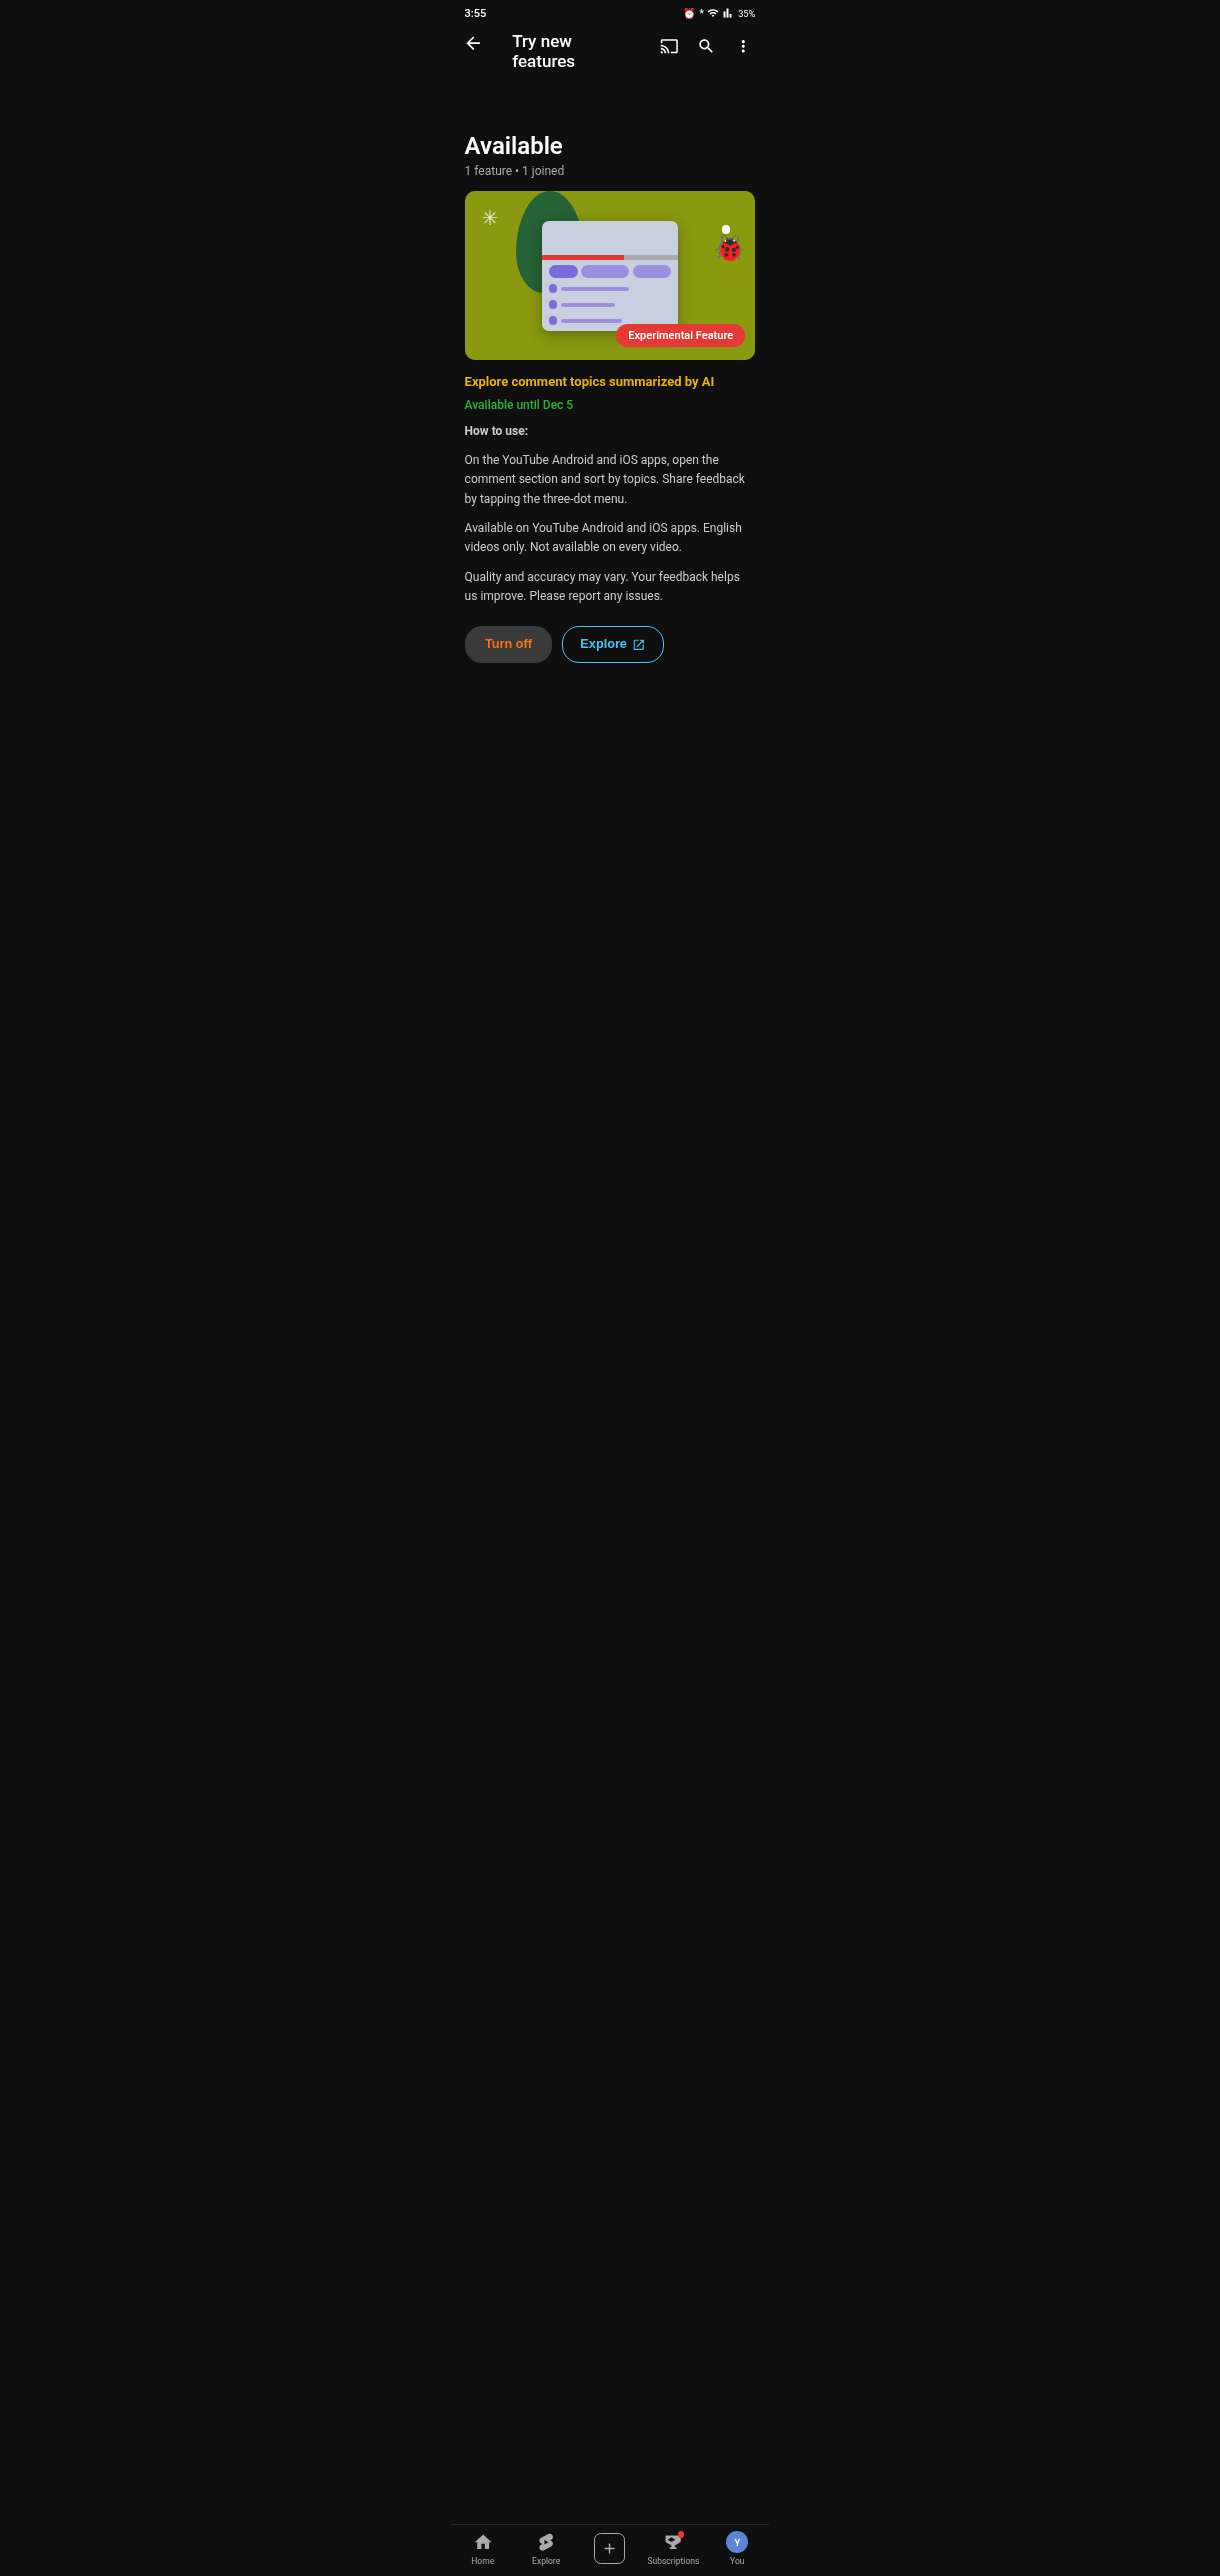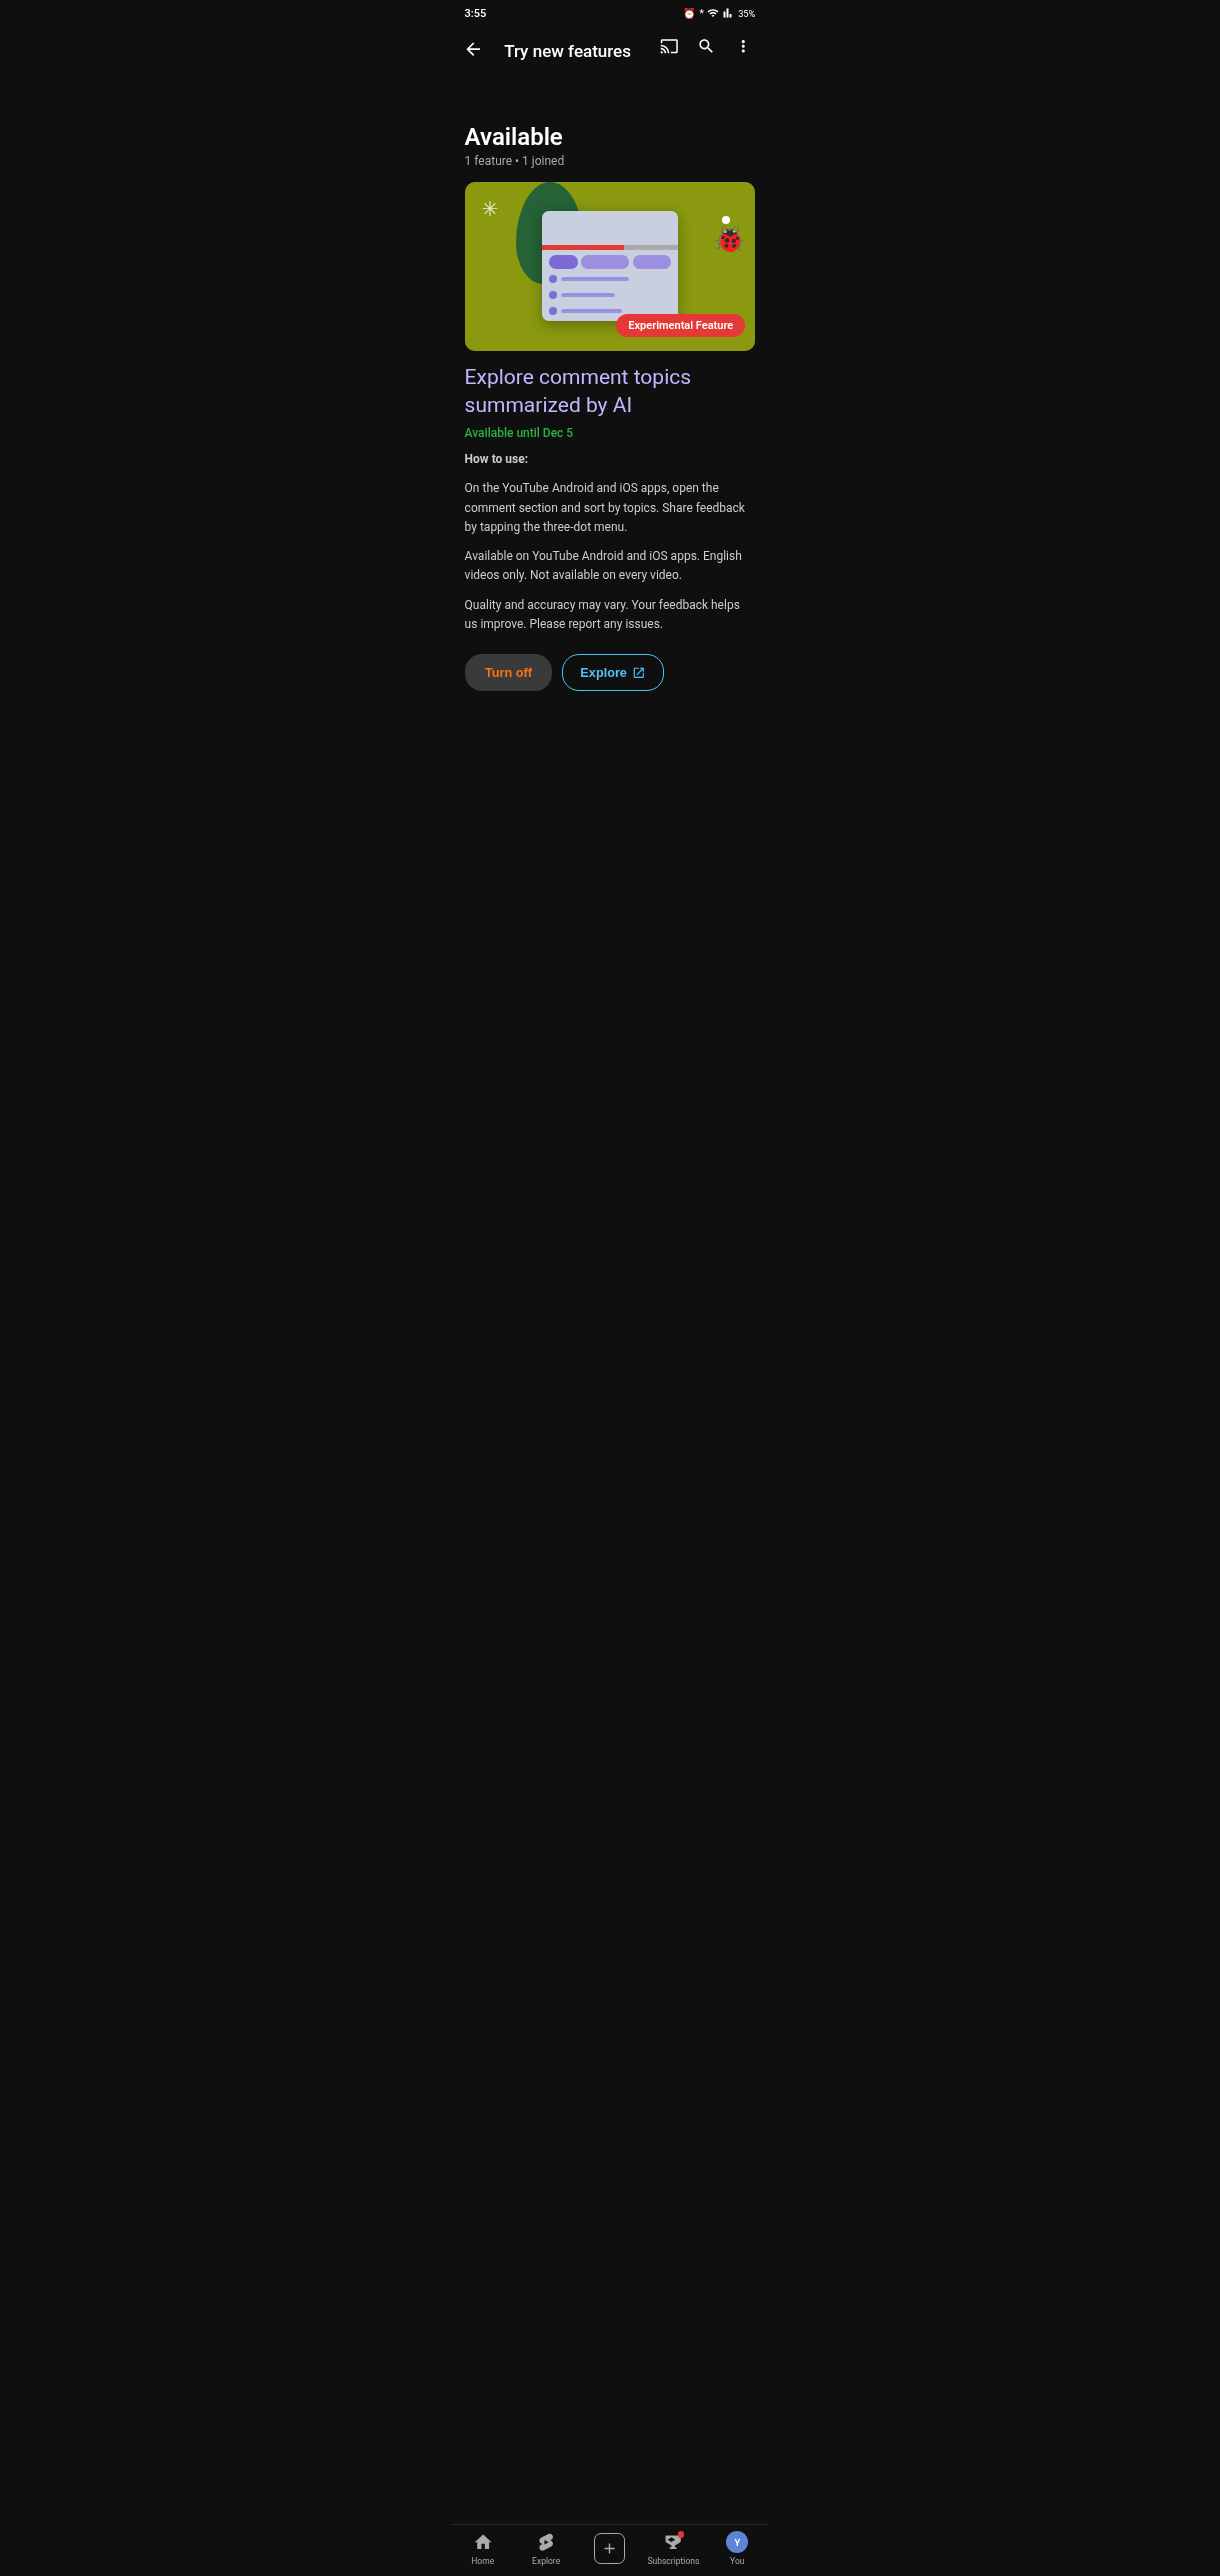--- a/index.html
+++ b/index.html
@@ -25,23 +25,23 @@
       color: #fff;
       height: 24px;
     }
     .status-left { font-size: 11px; font-weight: 500; }
     .status-right { display: flex; align-items: center; gap: 3.4px; font-size: 10.2px; }
     .status-icon { font-size: 9.3px; }
 
     
     .toolbar {
       display: flex;
-      align-items: flex-end;
+      align-items: flex-start;
       padding: 6.8px 10.2px;
-      gap: 19px;
+      gap: 27px;
       background: #0f0f0f;
     }
     .toolbar-back {
       width: 24px; height: 24px;
       display: flex; align-items: center; justify-content: center;
       cursor: pointer;
       flex-shrink: 0;
     }
     .toolbar-title {
       flex: 1;
@@ -215,23 +215,23 @@
       background: #e53935;
       color: #fff;
       font-size: 11px;
       font-weight: 600;
       padding: 5.1px 12px;
       border-radius: 17px;
     }
 
     
     .feature-title {
-      font-size: 21px;
-      font-weight: 400;
-      color: #c4b5fd;
+      font-size: 13px;
+      font-weight: 700;
+      color: #eab308;
       line-height: 1.3;
       margin-bottom: 6.8px;
     }
 
     .feature-availability {
       font-size: 12px;
       color: #2db040;
       margin-bottom: 10.2px;
       font-weight: 500;
     }

